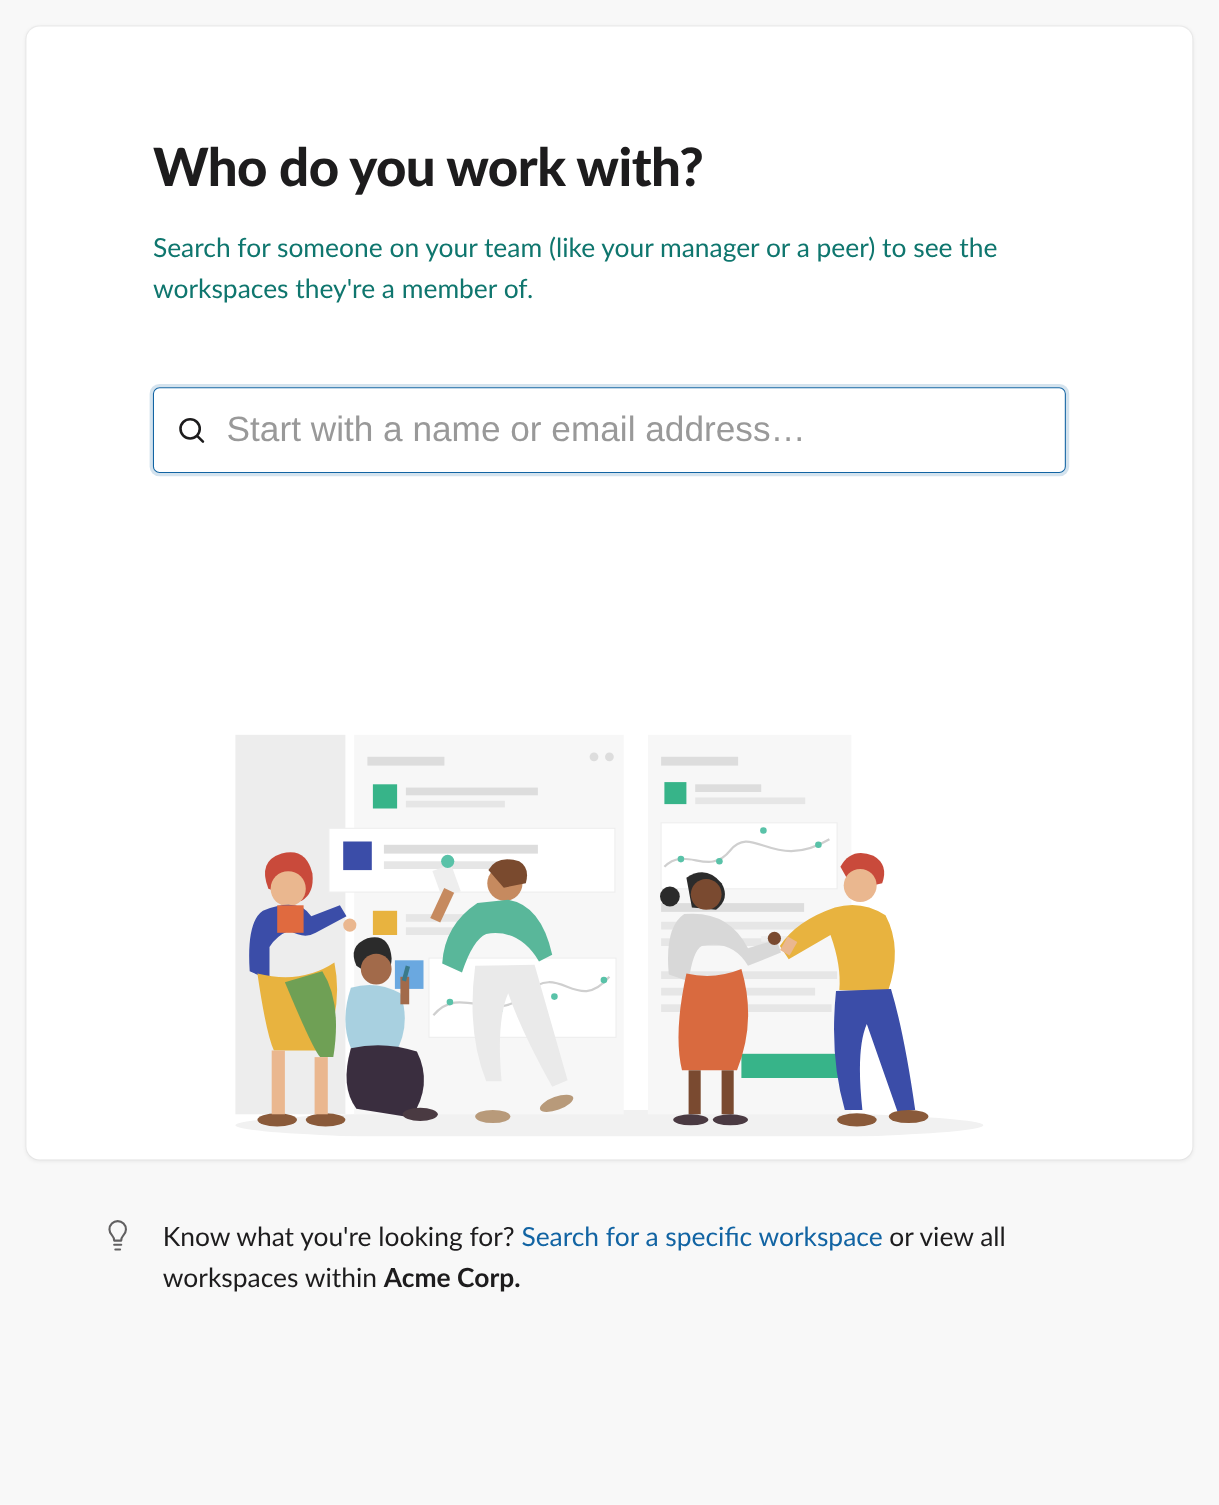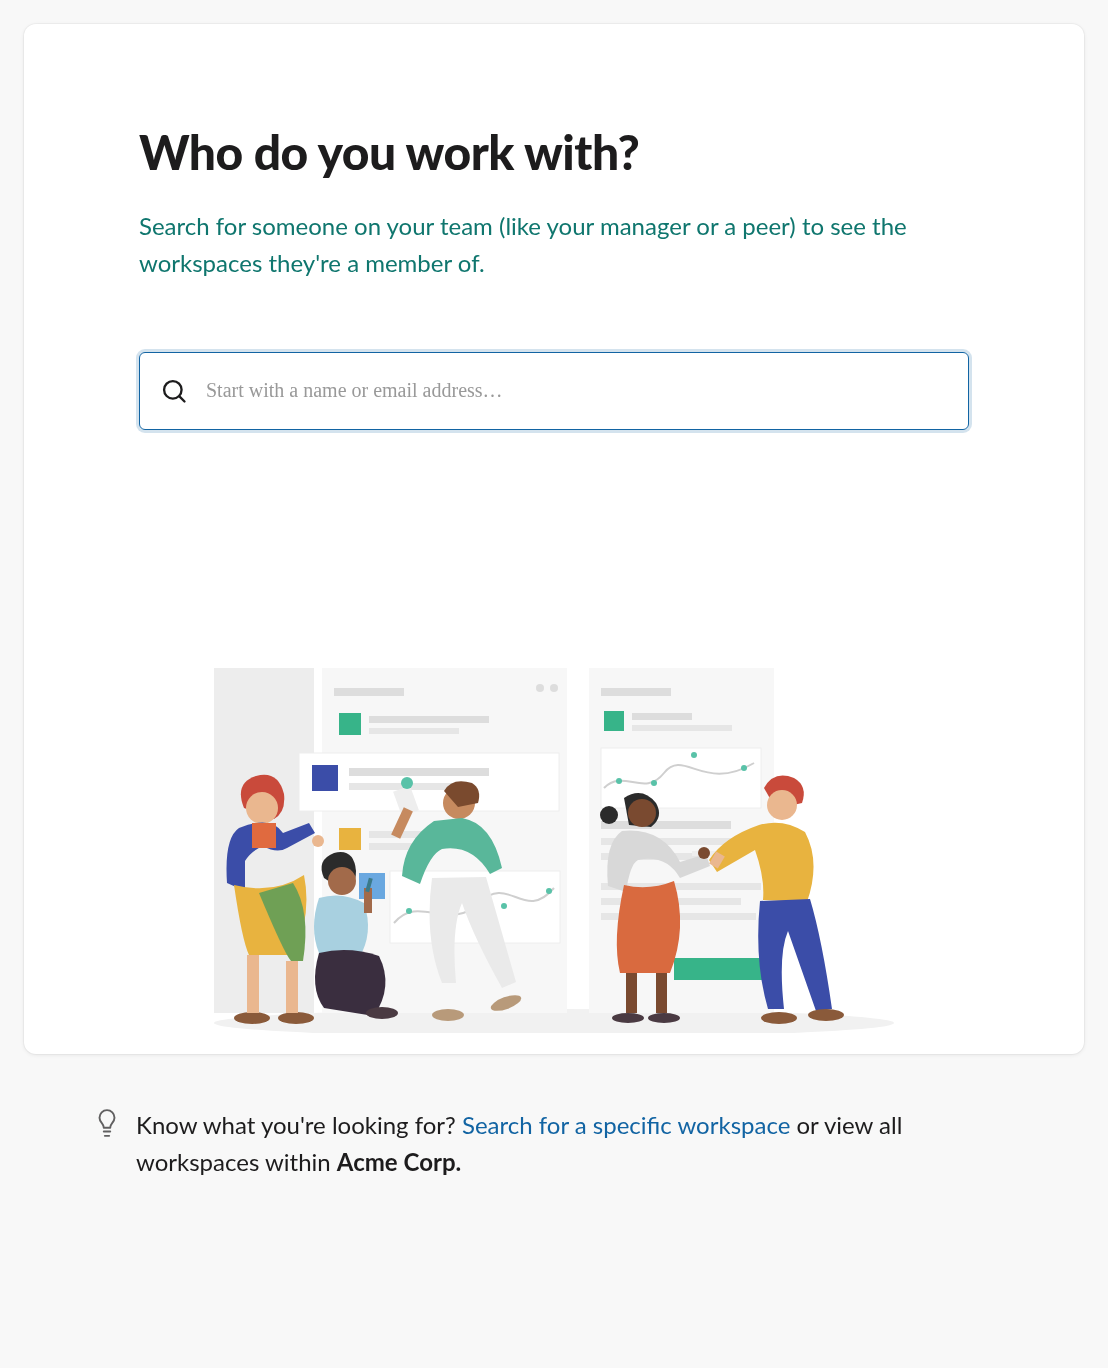--- a/index.html
+++ b/index.html
@@ -51,44 +51,43 @@
     .search-icon {
       flex: 0 0 auto;
       margin-right: 18px;
       display: flex;
       align-items: center;
     }
     .search-input {
       flex: 1;
       border: none;
       outline: none;
-      font-size: 20px;
+      font-size: 32px;
       color: #a21caf;
       background: transparent;
       height: 100%;
-      font-family: Liberation Serif, serif;
     }
     .search-input::placeholder {
       color: #999999;
     }
     .illustration-wrap {
       flex: 1;
       display: flex;
       align-items: flex-end;
       justify-content: center;
       margin-top: 40px;
     }
     .illustration {
       width: 100%;
       max-width: 700px;
     }
     .tip-row {
       display: flex;
       align-items: flex-start;
-      gap: 16px;
+      gap: 28px;
       padding: 52px 70px 0 70px;
     }
     .tip-icon {
       flex: 0 0 auto;
       margin-top: 2px;
     }
     .tip-text {
       font-size: 24px;
       color: #1d1c1d;
       line-height: 1.55;

